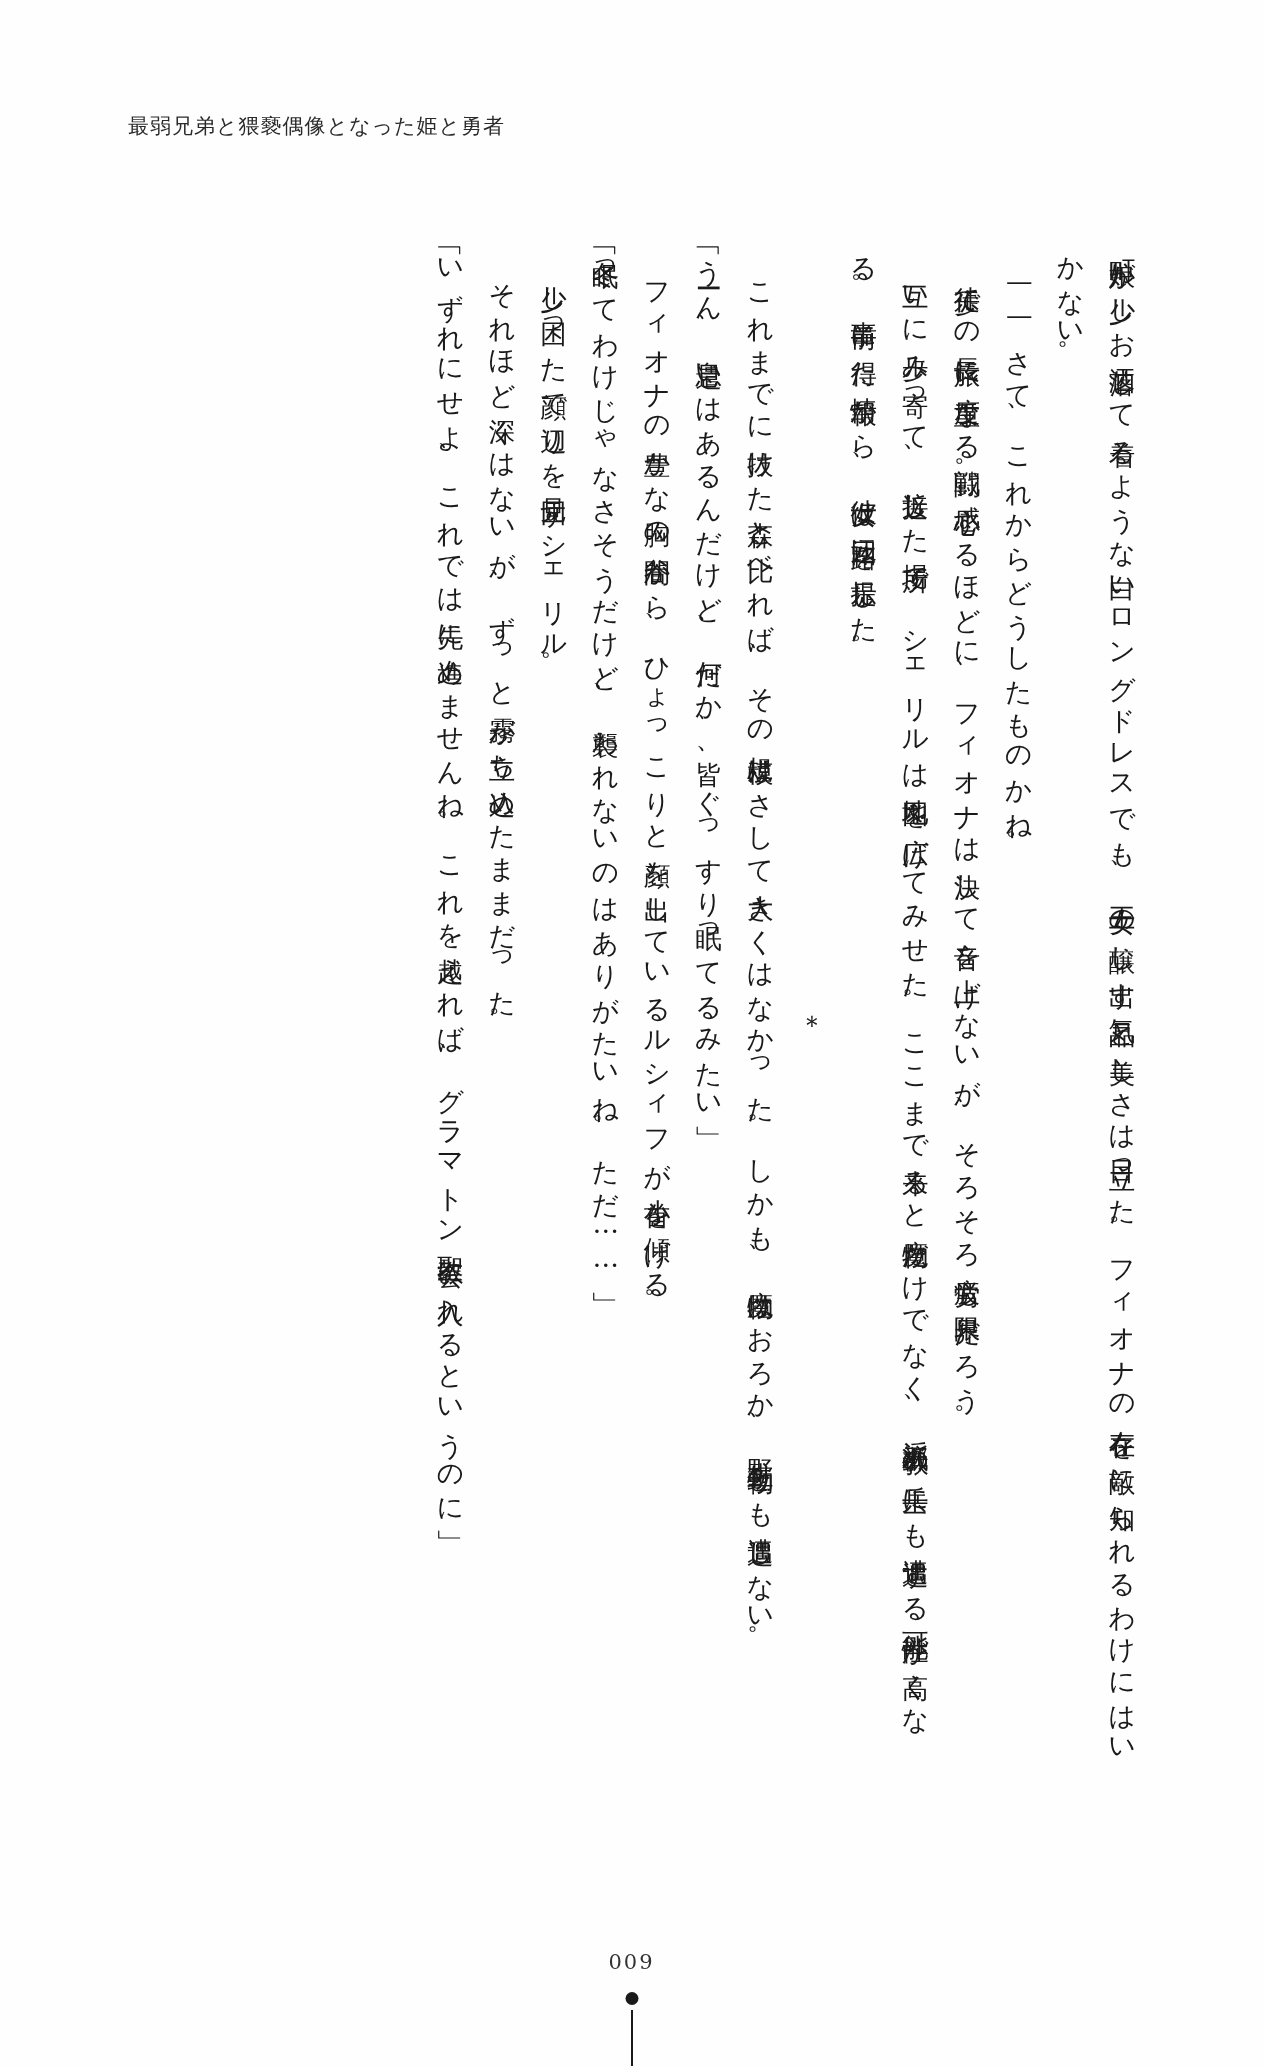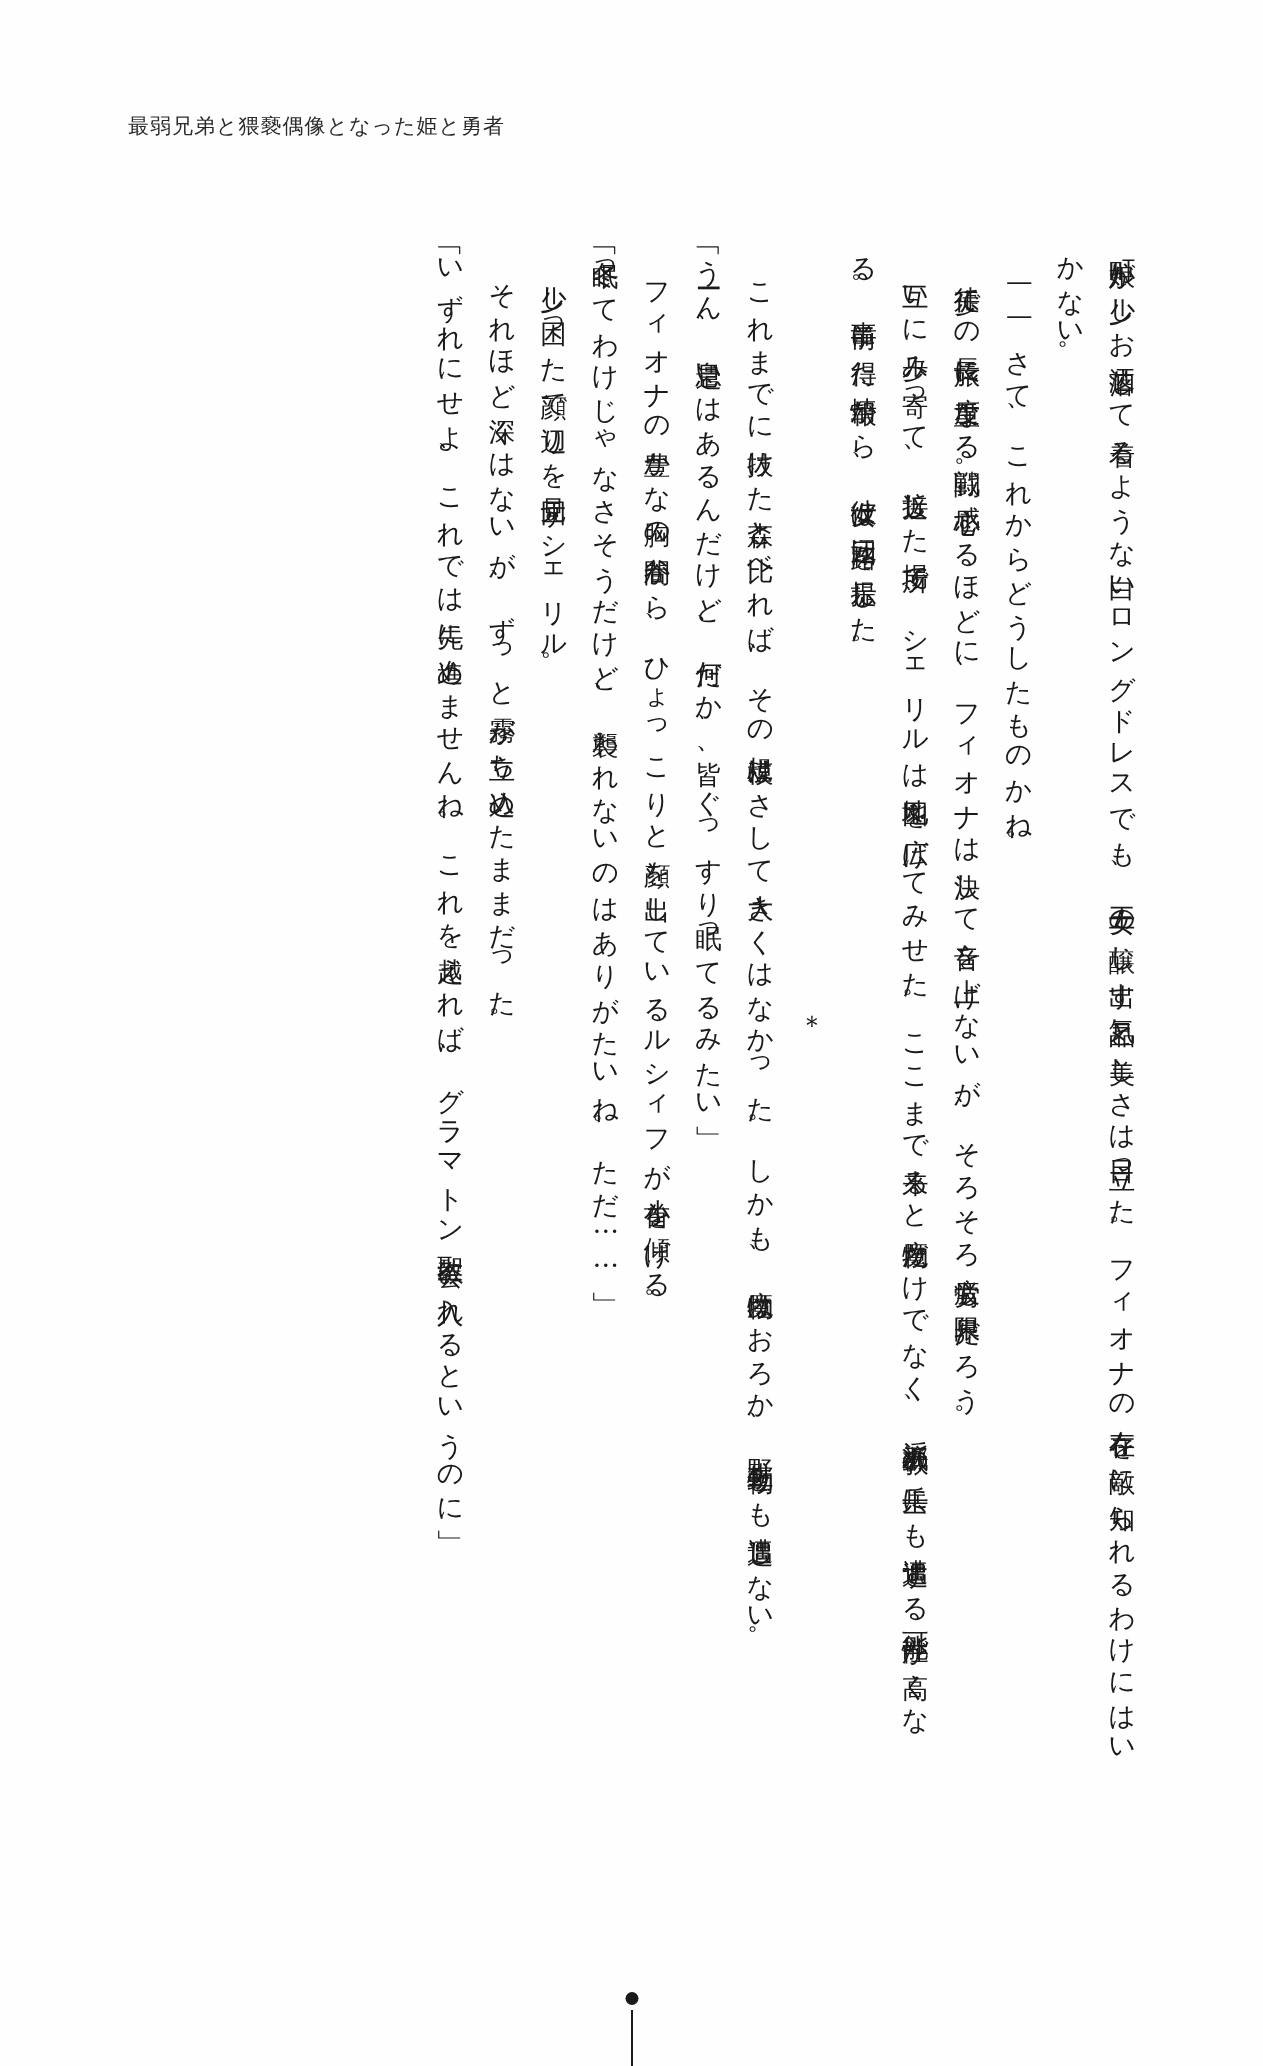--- a/index.html
+++ b/index.html
@@ -129,19 +129,20 @@
         <p class="indent">これまでに抜けた森と比べれば、その規模はさして大きくはなかった。しかも、魔物はおろか、野生動物とも遭遇しない。</p>
         <p>「うーん、息遣いはあるんだけど、何だか、皆、ぐっすり眠ってるみたい」</p>
         <p class="indent">フィオナの豊かな胸の谷間から、ひょっこりと顔を出しているルシィフが小首を傾げる。</p>
         <p>「冬眠ってわけじゃなさそうだけど、襲われないのはありがたいね。ただ……」</p>
         <p class="indent">少し困った顔で辺りを見回すシェリル。</p>
         <p class="indent">それほど深くはないが、ずっと霧が立ち込めたままだった。</p>
         <p>「いずれにせよ、これでは先に進めませんね。これを越えれば、グラマトン聖教会に入れるというのに」</p>
       </div>
   </div>
 
+  <div class="folio">009</div>
 
   <div class="bottom-mark">
     <div class="dot"></div>
     <div class="rule"></div>
   </div>
 
 </div>
 
 </body></html>

